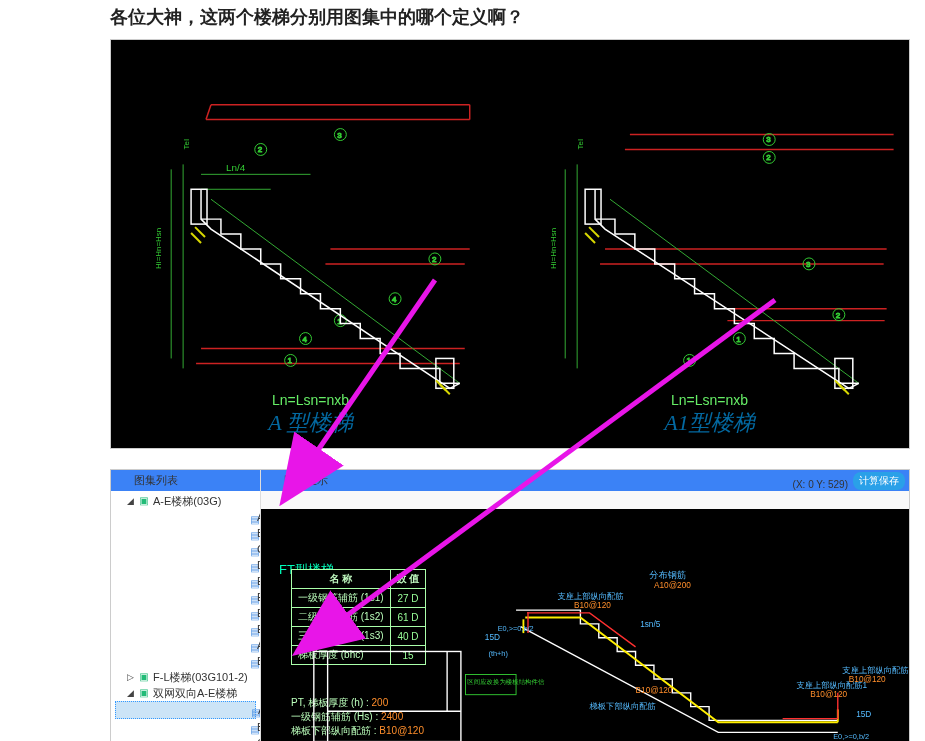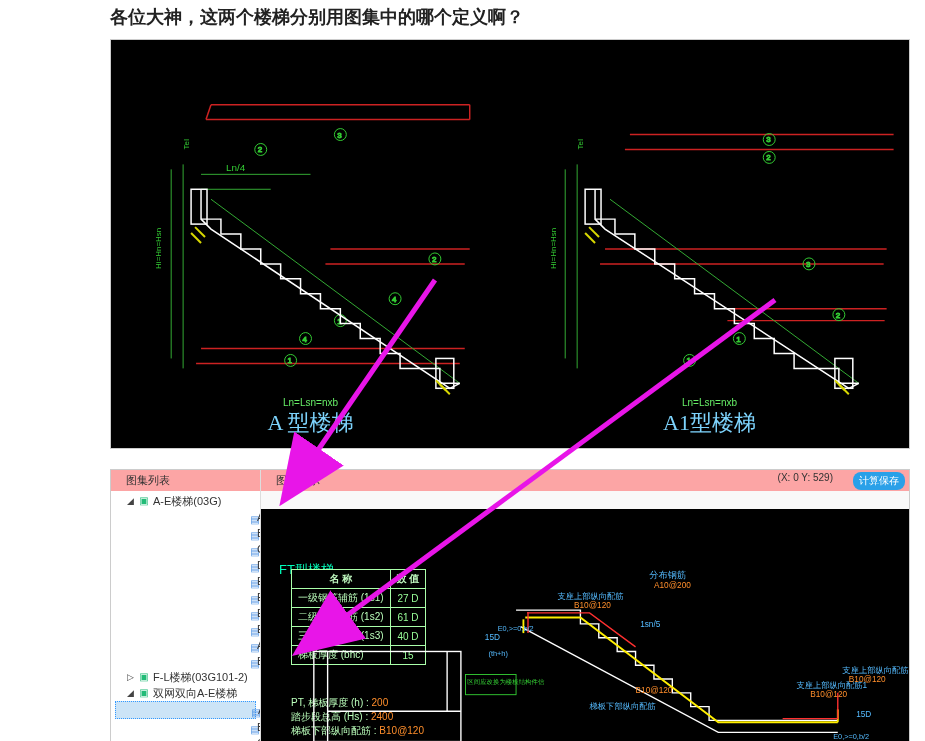--- a/index.html
+++ b/index.html
@@ -35,49 +35,50 @@
     height: 100%;
   }
   .cad-left { left: 0; }
   .cad-right { left: 50%; }
   .stair-svg { width: 100%; height: 100%; display: block; }
   .cad-label {
     position: absolute;
     bottom: 10px;
     left: 50%;
     transform: translateX(-50%);
-    color: #7dd3fc;
+    color: #0369a1;
     font-size: 22px;
+    font-style: italic;
     font-family: "KaiTi", serif;
   }
   .cad-subtext {
     position: absolute;
     bottom: 40px;
     left: 50%;
     transform: translateX(-50%);
     color: #6e6;
-    font-size: 10px;
+    font-size: 14px;
   }
 
   
   .soft-frame {
     width: 800px;
     height: 280px;
     margin-top: 20px;
     border: 1px solid #ccc;
     position: relative;
     background: #f9f9f9;
     display: flex;
     overflow: hidden;
   }
   .panel-header {
     font-size: 11px;
     color: #333;
-    padding: 3px 15px;
-    background: #fca5a5;
+    padding: 3px 23px;
+    background: #3b82f6;
   }
   .tree-panel {
     width: 150px;
     background: #fff;
     border-right: 1px solid #ddd;
     display: flex;
     flex-direction: column;
     font-size: 11px;
     color: #333;
   }
@@ -121,22 +122,22 @@
     flex-direction: column;
     position: relative;
   }
   .coord-bar {
     position: absolute;
     right: 4px;
     top: 2px;
     font-size: 10px;
     color: #333;
     display: flex;
-    align-items: flex-start;
-    gap: 20px;
+    align-items: flex-end;
+    gap: 5px;
   }
   .calc-btn {
     background: #2aa0e8;
     color: #fff;
     font-size: 10px;
     padding: 2px 6px;
     border-radius: 8px;
     cursor: pointer;
   }
   .black-area {
@@ -421,21 +422,21 @@
               </tr>
               <tr>
                 <td>梯板厚度 (bhc)</td>
                 <td class="valcell">15</td>
               </tr>
             </tbody>
         </table>
 
         <div class="lower-params" id="lower-params">
             <div><span>PT, 梯板厚度 (h) : </span><span style="color: rgb(255, 142, 43); text-align: right;">200</span></div>
-            <div><span>踏步段总高 (Hs) : </span><span style="color: rgb(255, 142, 43);">2400</span></div>
+            <div><span>一级钢筋辅筋 (Hs) : </span><span style="color: rgb(255, 142, 43);">2400</span></div>
             <div><span>梯板下部纵向配筋 : </span><span style="color: rgb(255, 142, 43);">B10@120</span></div>
           </div>
 
         <svg style="position:absolute;left:0;top:0;width:100%;height:100%;" viewBox="0 0 650 260">
 
           <g stroke="#fff" stroke-width="1.5" fill="none">
             <rect x="30" y="155" width="160" height="98"></rect>
             <line x1="45" y1="155" x2="45" y2="253"></line>
             <line x1="175" y1="155" x2="175" y2="220"></line>
             <line x1="45" y1="220" x2="190" y2="220"></line>

